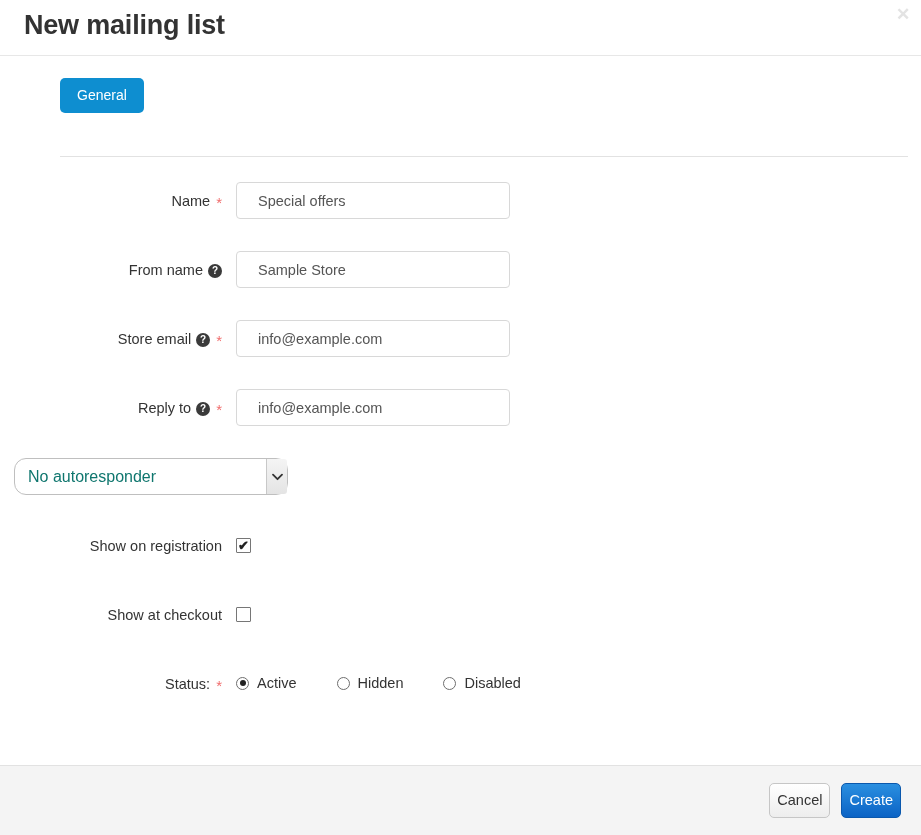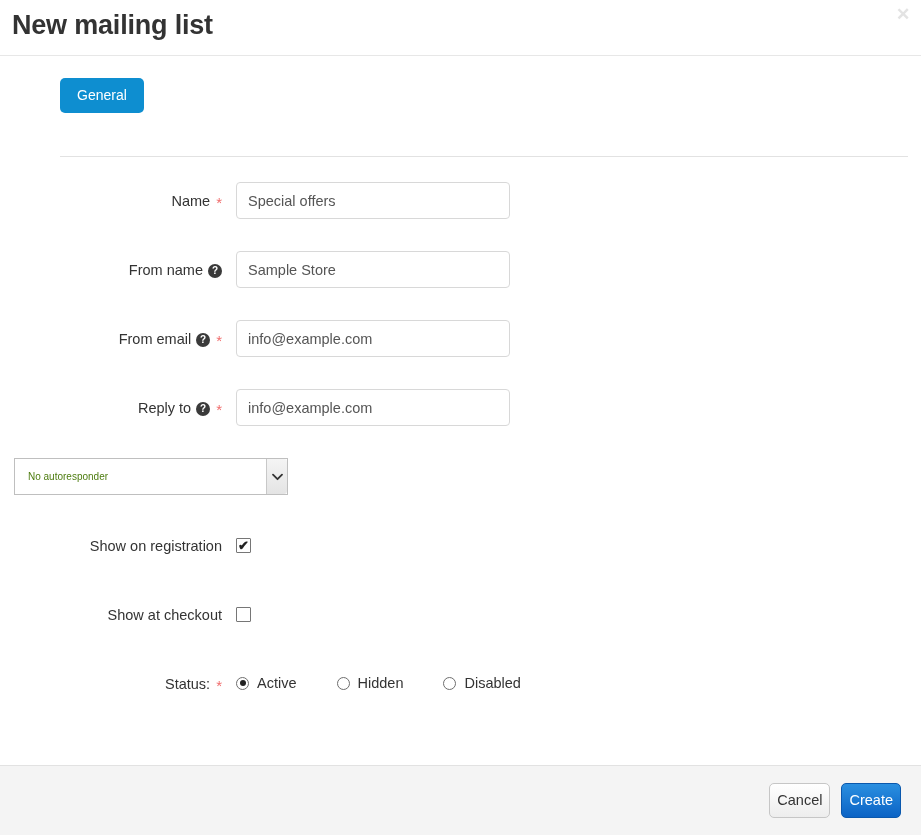--- a/index.html
+++ b/index.html
@@ -20,21 +20,21 @@
   
   .dialog-header {
     position: relative;
     height: 56px;
     box-sizing: border-box;
     border-bottom: 1px solid #e7e7e7;
     background: #fff;
   }
   .dialog-title {
     position: absolute;
-    left: 12px;
+    left: 24px;
     top: 10px;
     font-size: 27px;
     font-weight: bold;
     color: #333333;
     letter-spacing: -0.2px;
     white-space: nowrap;
   }
   .close-icon {
     position: absolute;
     right: 7px;
@@ -138,43 +138,43 @@
     top: 2px;
     margin-left: 1px;
   }
 
   .text-input {
     width: 274px;
     height: 37px;
     box-sizing: border-box;
     border: 1px solid #d8d8d8;
     border-radius: 4px;
-    padding: 0 11px;
+    padding: 0 21px;
     font-size: 14.5px;
     color: #555555;
     font-family: "Liberation Sans", sans-serif;
     background: #fff;
     outline: none;
   }
   .text-input::placeholder { color: #555555; }
 
   .select-wrap {
     position: relative;
     width: 274px;
     height: 37px;
   }
   .select-box {
     width: 274px;
     height: 37px;
     box-sizing: border-box;
     border: 1px solid #bfbfbf;
-    border-radius: 0;
+    border-radius: 12px;
     background: #ffffff;
-    font-size: 10px;
-    color: #4d7c0f;
+    font-size: 16px;
+    color: #0f766e;
     line-height: 35px;
     padding-left: 13px;
     cursor: pointer;
     user-select: none;
     overflow: hidden;
     white-space: nowrap;
   }
   .select-arrow {
     position: absolute;
     top: 1px;
@@ -321,21 +321,21 @@
       <span>From name</span>
       <span class="help-icon">?</span>
     </div>
     <div class="form-control">
       <input class="text-input" type="text" value="Sample Store" style="">
     </div>
   </div>
 
   <div class="form-row">
     <div class="form-label">
-      <span>From email</span>
+      <span>Store email</span>
       <span class="help-icon">?</span>
       <span class="req-star">*</span>
     </div>
     <div class="form-control">
       <input class="text-input" type="text" value="info@example.com" style="">
     </div>
   </div>
 
   <div class="form-row">
     <div class="form-label">

